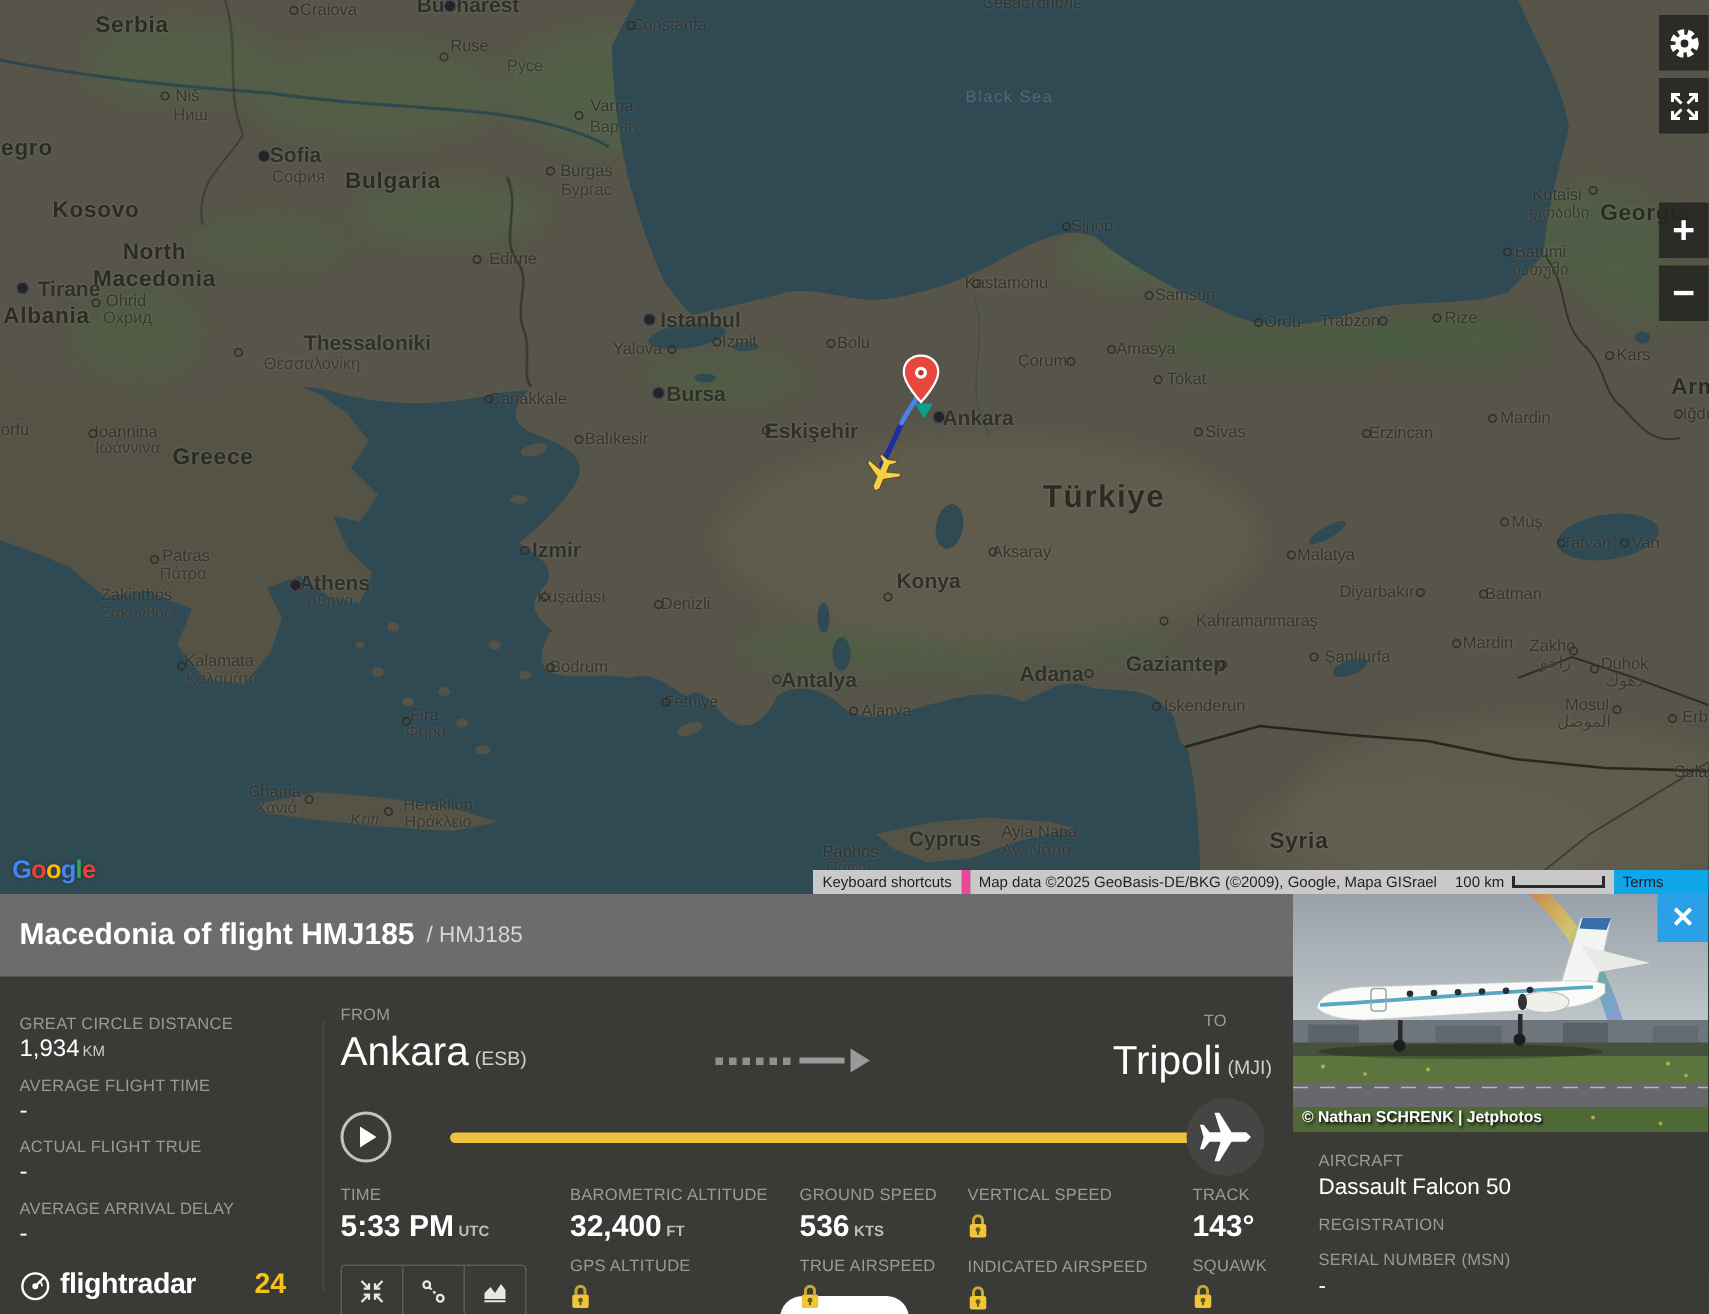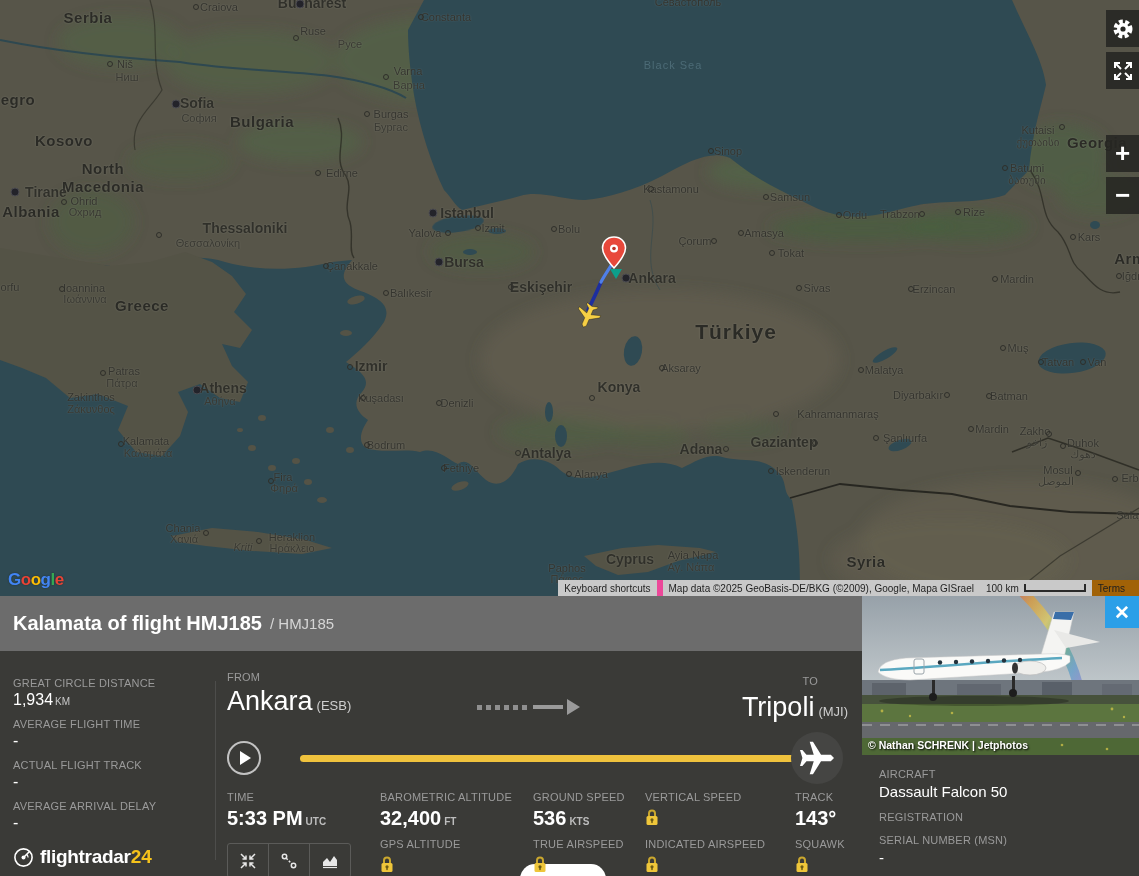--- a/index.html
+++ b/index.html
@@ -23,34 +23,34 @@
   .gbtn.settings{top:10px;}
   .gbtn.fullscreen{top:52px;}
   .gbtn.zoomin{top:135px;font-size:26px;font-weight:bold;}
   .gbtn.zoomout{top:177px;font-size:26px;font-weight:bold;}
   .google-logo{position:absolute;left:8px;bottom:6px;z-index:6;font-size:17px;font-weight:bold;letter-spacing:-.5px;text-shadow:0 0 2px rgba(0,0,0,.4);}
   .attribution{position:absolute;right:0;bottom:0;height:16px;display:flex;z-index:6;font-size:10px;color:#1f1f1f;}
   .attribution .chip{background:#c9c9c9;display:flex;align-items:center;padding:0 6px;white-space:nowrap;}
   .attribution .chip.ks{border-right:6px solid #ec4899;}
   .attribution .scale{background:#c9c9c9;display:flex;align-items:center;padding:0 6px;gap:5px;}
   .scalebar{width:58px;height:6px;border:2px solid #2a2a2a;border-top:none;}
-  .attribution .chip.terms{background:#a16207;padding-right:14px;}
+  .attribution .chip.terms{background:#0ea5e9;padding-right:30px;}
   
   .panel{position:absolute;left:0;top:596px;width:1139px;height:280px;background:#3a3a37;}
   .panel-header{position:absolute;left:0;top:0;width:862px;height:55px;background:#6c6c6c;display:flex;align-items:center;padding-left:13px;box-sizing:border-box;}
   .panel-header .title{color:#fff;font-size:20px;font-weight:bold;}
   .panel-header .sub{color:#d6d6d6;font-size:15px;margin-left:8px;}
   .lab{color:#9a9a9a;font-size:11px;letter-spacing:.2px;}
   .stats{position:absolute;left:13px;top:55px;width:195px;padding-top:26px;}
   .stat{margin-bottom:9px;}
   .stat .val{color:#fff;font-size:16px;margin-top:2px;}
   .stat .unit{color:#c9c9c9;font-size:10px;margin-left:2px;}
   .fr24{display:flex;align-items:center;gap:6px;margin-top:14px;cursor:pointer;}
   .fr24 .t1{color:#fff;font-size:19px;font-weight:bold;letter-spacing:-.3px;}
-  .fr24 .t2{color:#f5c21b;font-size:19px;font-weight:bold;}
+  .fr24 .t2{color:#f5c21b;font-size:19px;font-weight:bold;margin-left:39px;}
   .vdivider{position:absolute;left:215px;top:85px;bottom:16px;width:1px;background:#4d4d4b;}
   .main{position:absolute;left:227px;top:55px;width:627px;height:225px;}
   .from{position:absolute;left:0;top:20px;}
   .city{color:#fff;font-size:27px;font-weight:300;margin-top:3px;}
   .city .code{font-size:13px;color:#cfcfcf;font-weight:normal;margin-left:4px;}
   .to{position:absolute;right:6px;top:20px;text-align:right;}
   .to .lab{display:inline-block;margin-right:30px;}
   .route-arrow{position:absolute;left:250px;top:48px;display:flex;align-items:center;gap:4px;}
   .rd{width:5px;height:5px;background:#8f8f8f;}
   .rshaft{width:30px;height:4px;background:#9a9a9a;margin-left:2px;}
@@ -392,37 +392,37 @@
       <div class="scale">
         <span>100 km</span>
         <span class="scalebar"></span>
       </div>
       <div class="chip terms">Terms</div>
     </div>
   </div>
 
   <div class="panel">
     <div class="panel-header">
-      <span class="title">Kalamata of flight HMJ185</span>
+      <span class="title">Macedonia of flight HMJ185</span>
       <span class="sub">
         <span>/</span> <span>HMJ185</span>
       </span>
     </div>
 
     <div class="stats">
       <div class="stat">
         <div class="lab">GREAT CIRCLE DISTANCE</div>
         <div class="val"><span>1,934</span><span class="unit">KM</span></div>
       </div>
       <div class="stat">
         <div class="lab">AVERAGE FLIGHT TIME</div>
         <div class="val">-</div>
       </div>
       <div class="stat">
-        <div class="lab">ACTUAL FLIGHT TRACK</div>
+        <div class="lab">ACTUAL FLIGHT TRUE</div>
         <div class="val">-</div>
       </div>
       <div class="stat">
         <div class="lab">AVERAGE ARRIVAL DELAY</div>
         <div class="val">-</div>
       </div>
       <div class="fr24">
         <svg width="21" height="21" viewBox="0 0 21 21">
           <circle cx="10.5" cy="10.5" r="8.6" fill="none" stroke="#fff" stroke-width="1.6"></circle>
           <circle cx="10.5" cy="10.5" r="2" fill="#fff"></circle>

